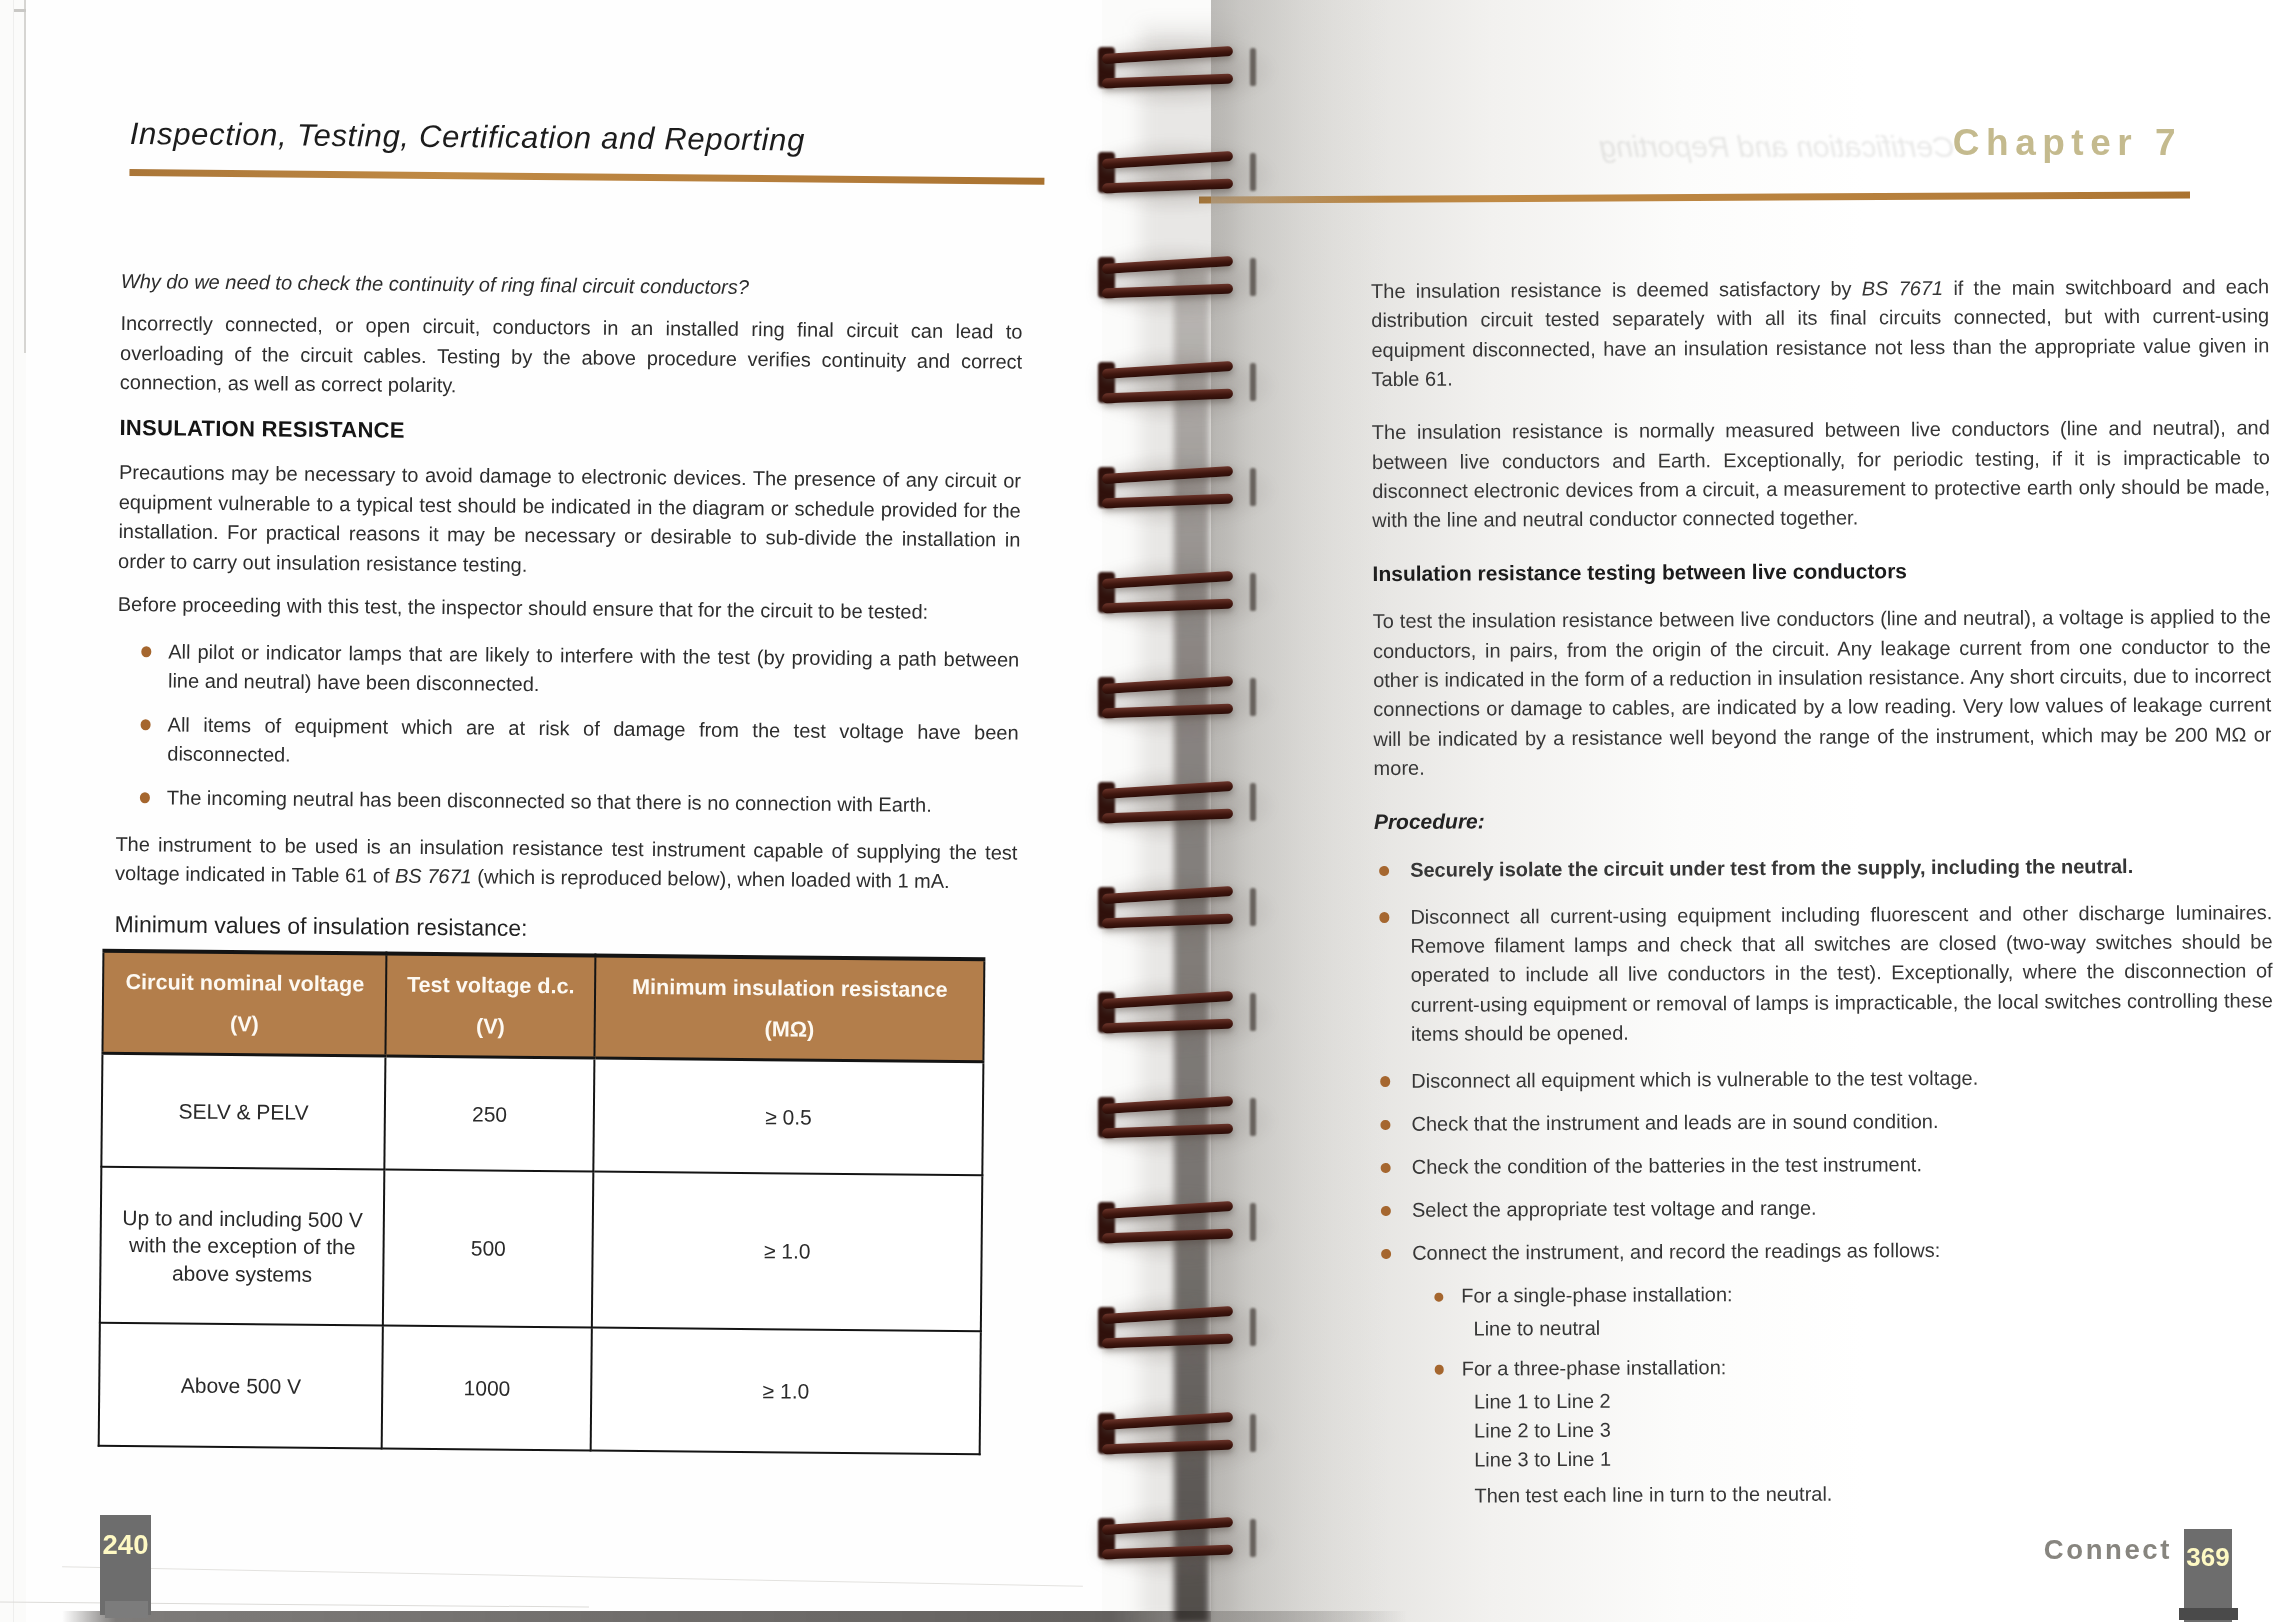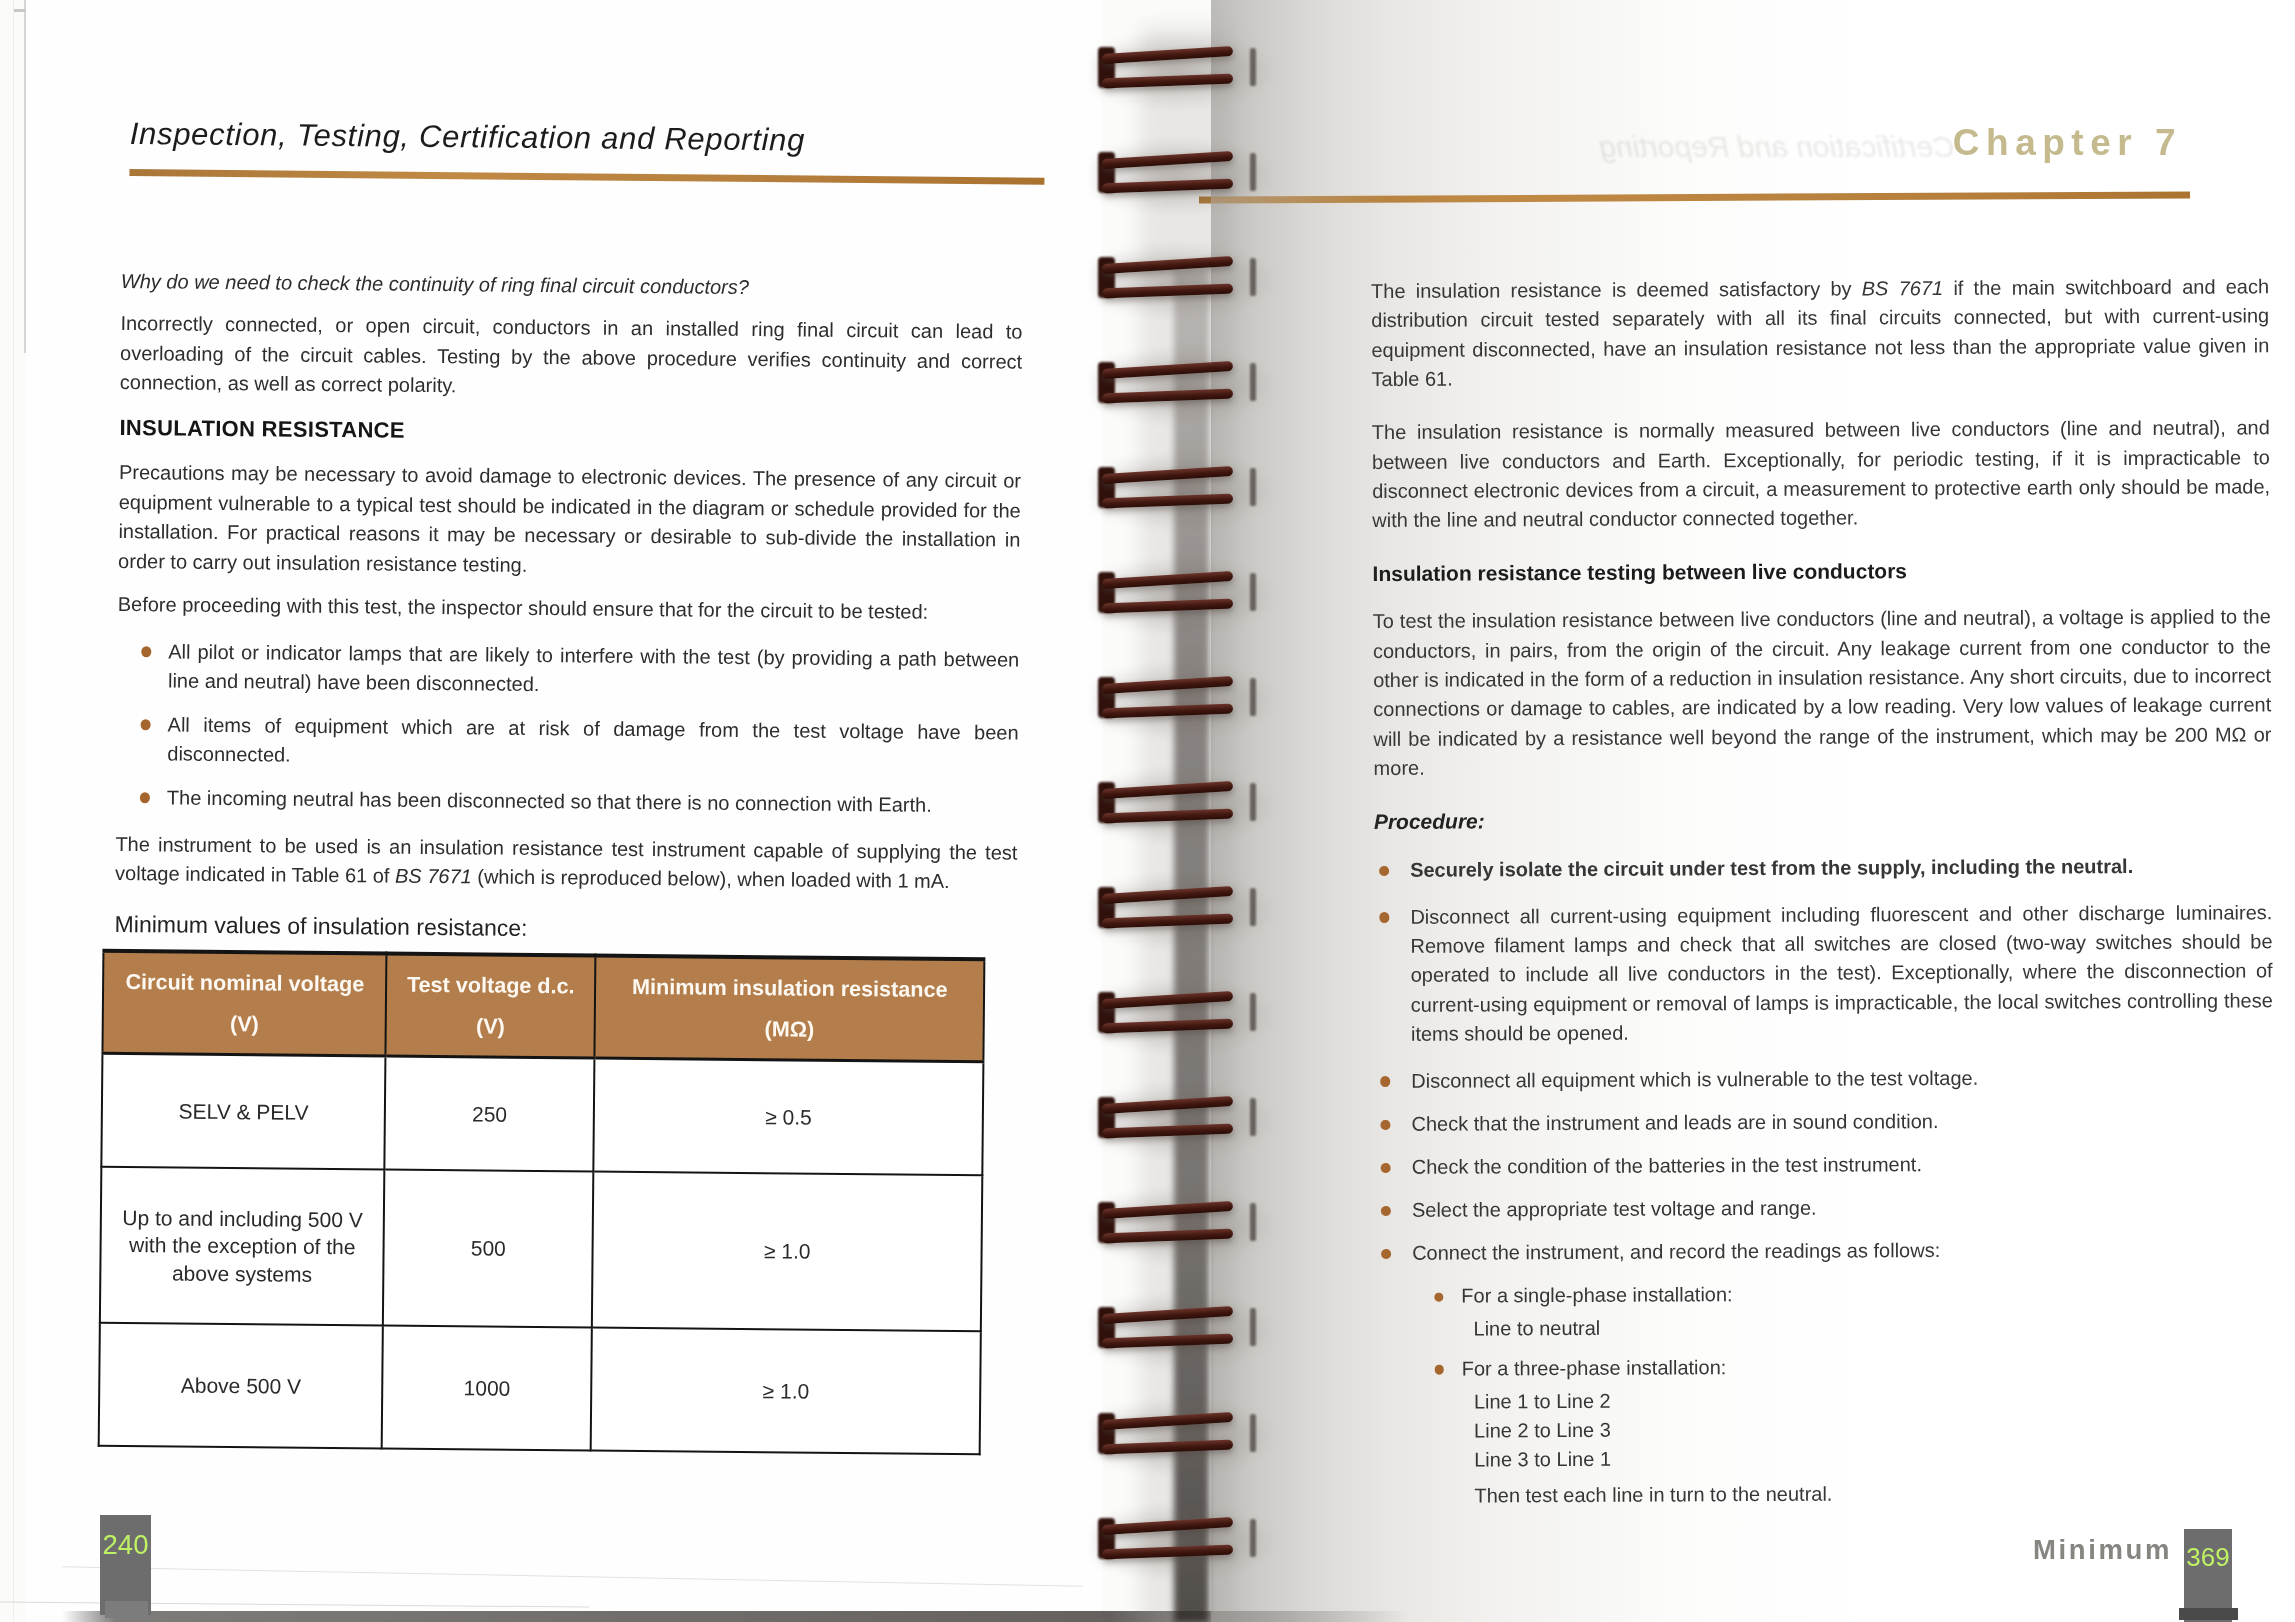--- a/index.html
+++ b/index.html
@@ -84,21 +84,21 @@
     padding:15.7px 6.5px;vertical-align:middle;text-align:center;line-height:26px;
   }
   table.ir th .unit{display:block;margin-top:15.7px;}
   table.ir td{
     border:2px solid #141414;text-align:center;vertical-align:middle;
     font-size:21px;color:#2a2a2a;padding:6.5px;line-height:27.5px;
   }
   table.ir tr.r1 td{height:98px;}
   table.ir tr.r2 td{height:141px;}
   table.ir tr.r3 td{height:108px;}
-  .pagenum-box{position:absolute;background:#6d6d6d;color:#bef264;font-weight:normal;z-index:8;
+  .pagenum-box{position:absolute;background:#6d6d6d;color:#fef9c3;font-weight:bold;z-index:8;
     display:flex;justify-content:center;}
   .pn-left{left:100px;top:1515px;width:51px;height:86px;font-size:27.5px;padding-top:14.4px;}
   .pn-right{left:2184px;top:1529px;width:48px;height:80px;font-size:26px;padding-top:13px;}
   .pn-tab{position:absolute;left:2179px;top:1608px;width:59px;height:11.8px;background:#4a4a4a;z-index:8;}
   .pn-tab-l{position:absolute;left:105px;top:1601px;width:43px;height:17px;background:#7c7c7c;z-index:8;}
 
   
   .ghost-title{
     position:absolute;left:1355px;top:130px;width:844px;z-index:2;
     font-style:italic;font-size:30px;color:rgba(125,123,116,.17);
@@ -309,20 +309,20 @@
     <div class="loop" style="top: 1514px;">
       <span class="wcap"></span>
       <span class="w w1"></span>
       <span class="w w2"></span>
       <span class="hole"></span>
     </div>
   </div>
 
 <div class="pagenum-box pn-left">240</div>
 <div class="pn-tab-l"></div>
-<div class="footer-testing">Minimum</div>
+<div class="footer-testing">Connect</div>
 <div class="pagenum-box pn-right">369</div>
 <div class="pn-tab"></div>
 
 <div class="page-edge-a"></div>
 <div class="page-edge-b"></div>
 <div class="bottom-strip"></div>
 
 
 </body></html>

